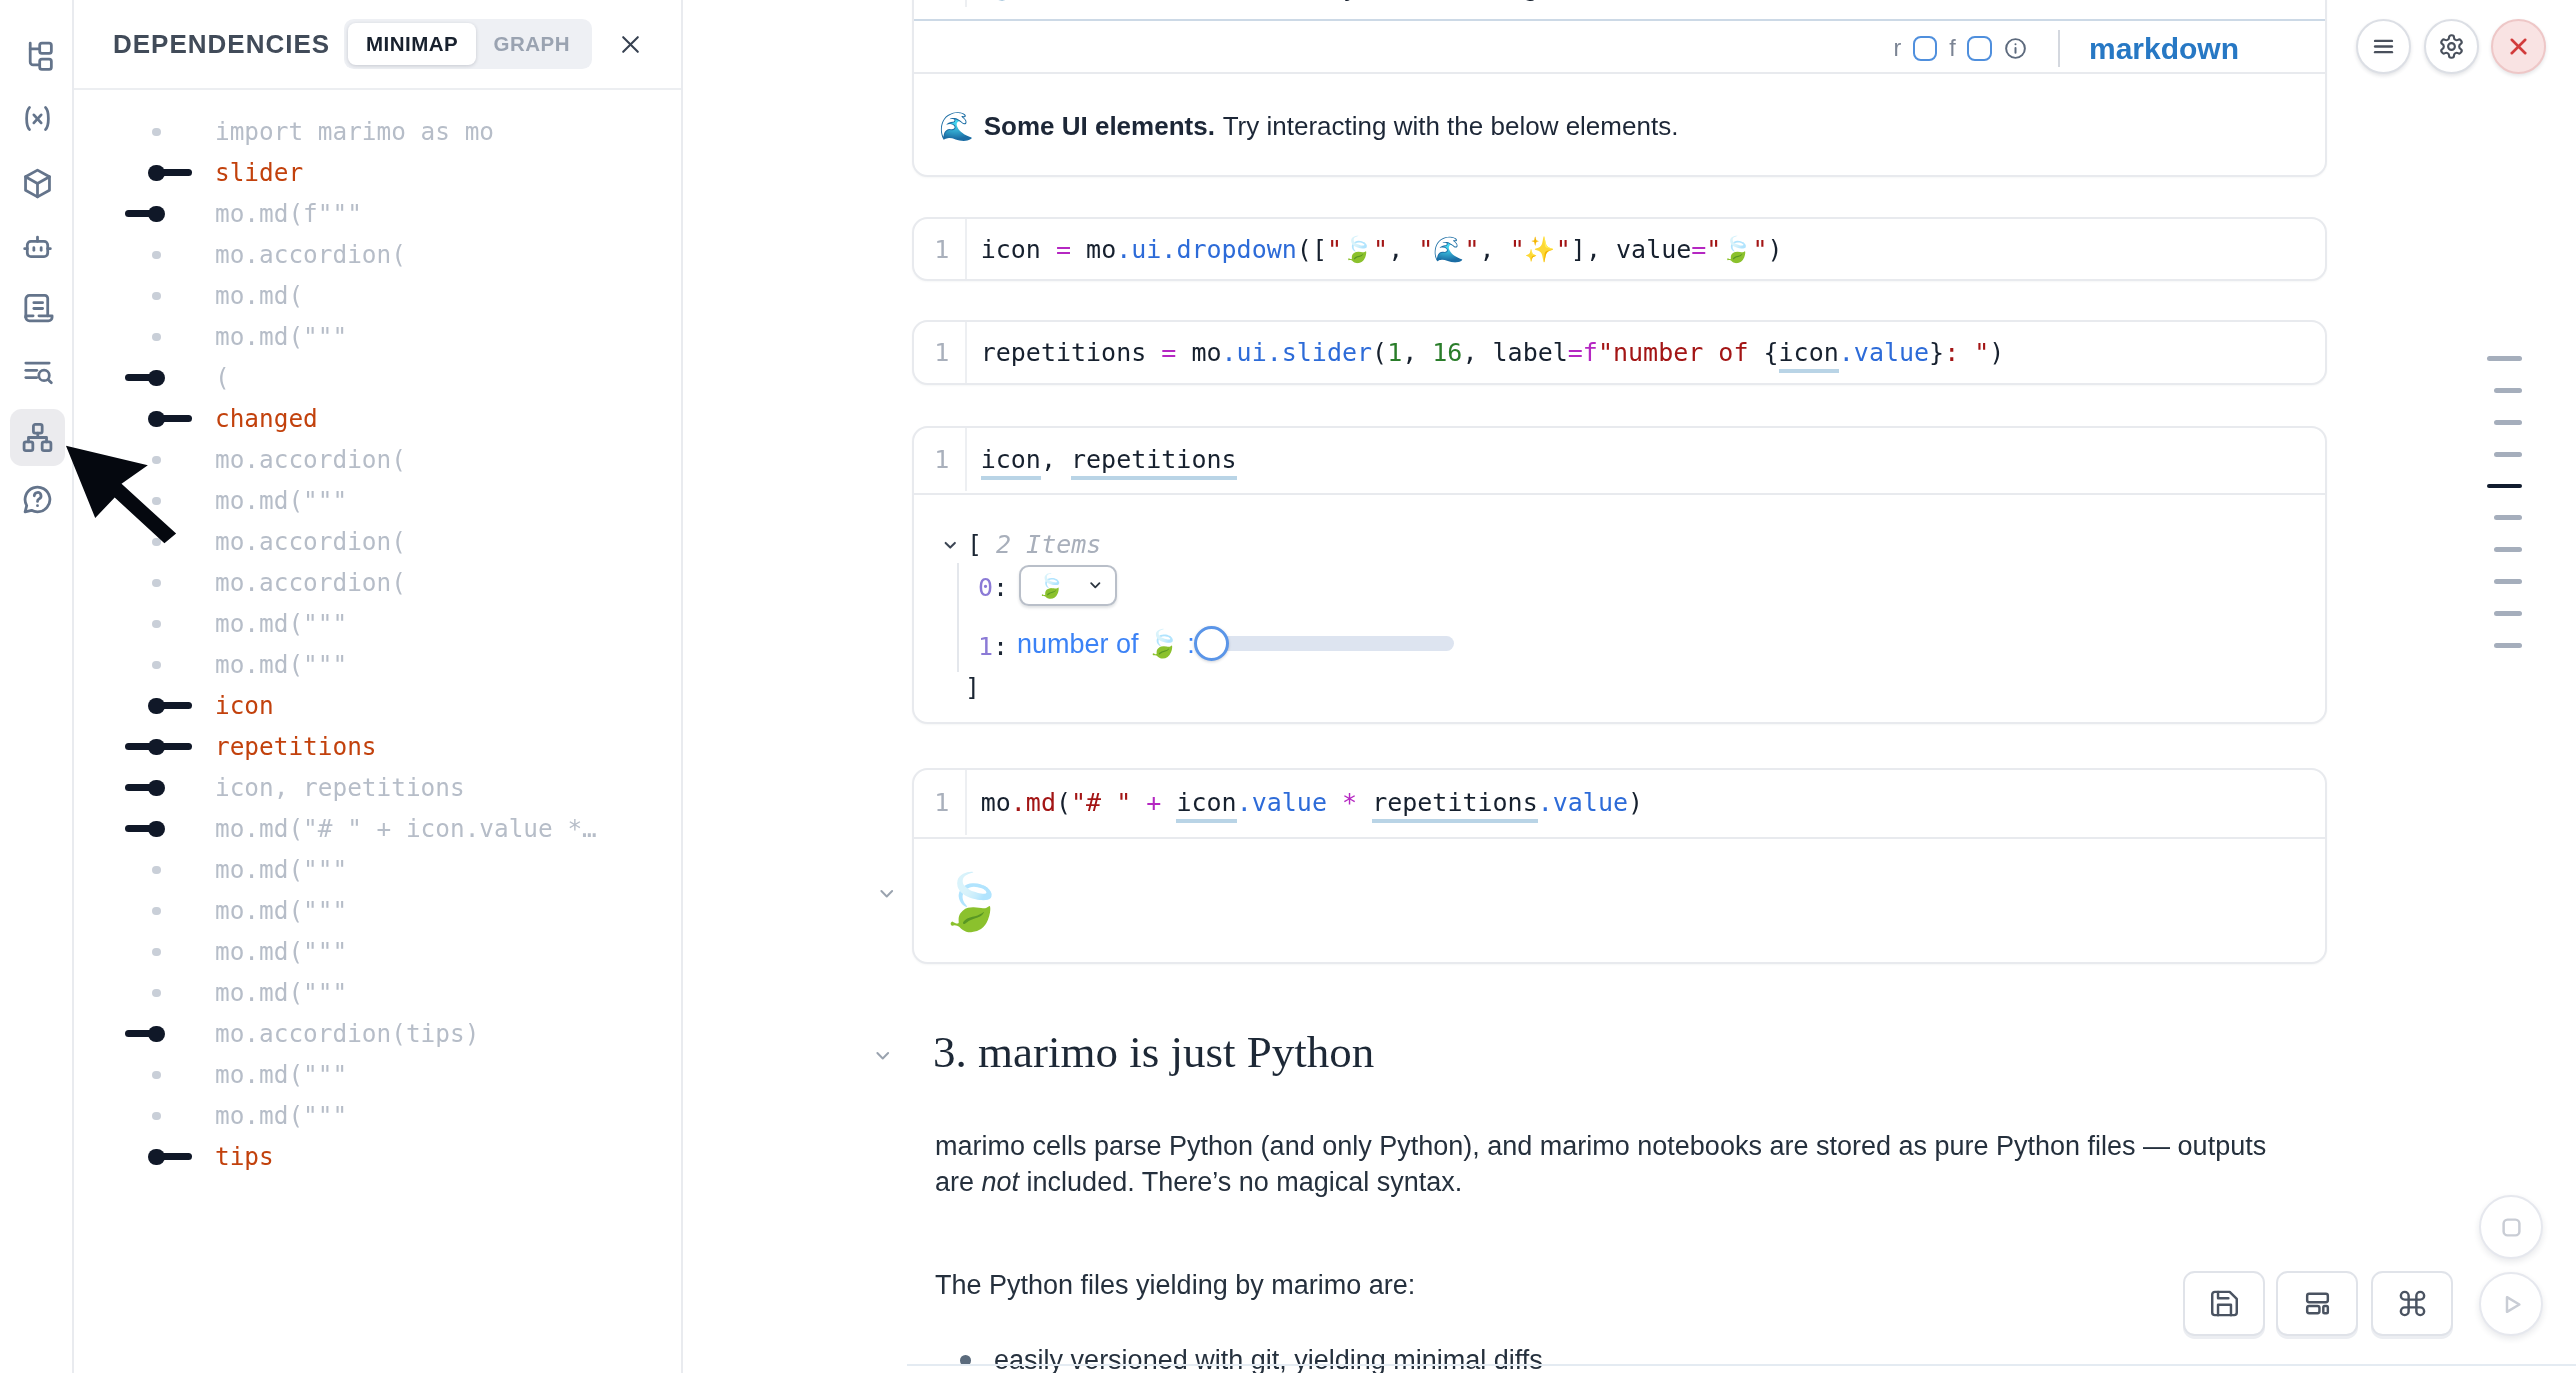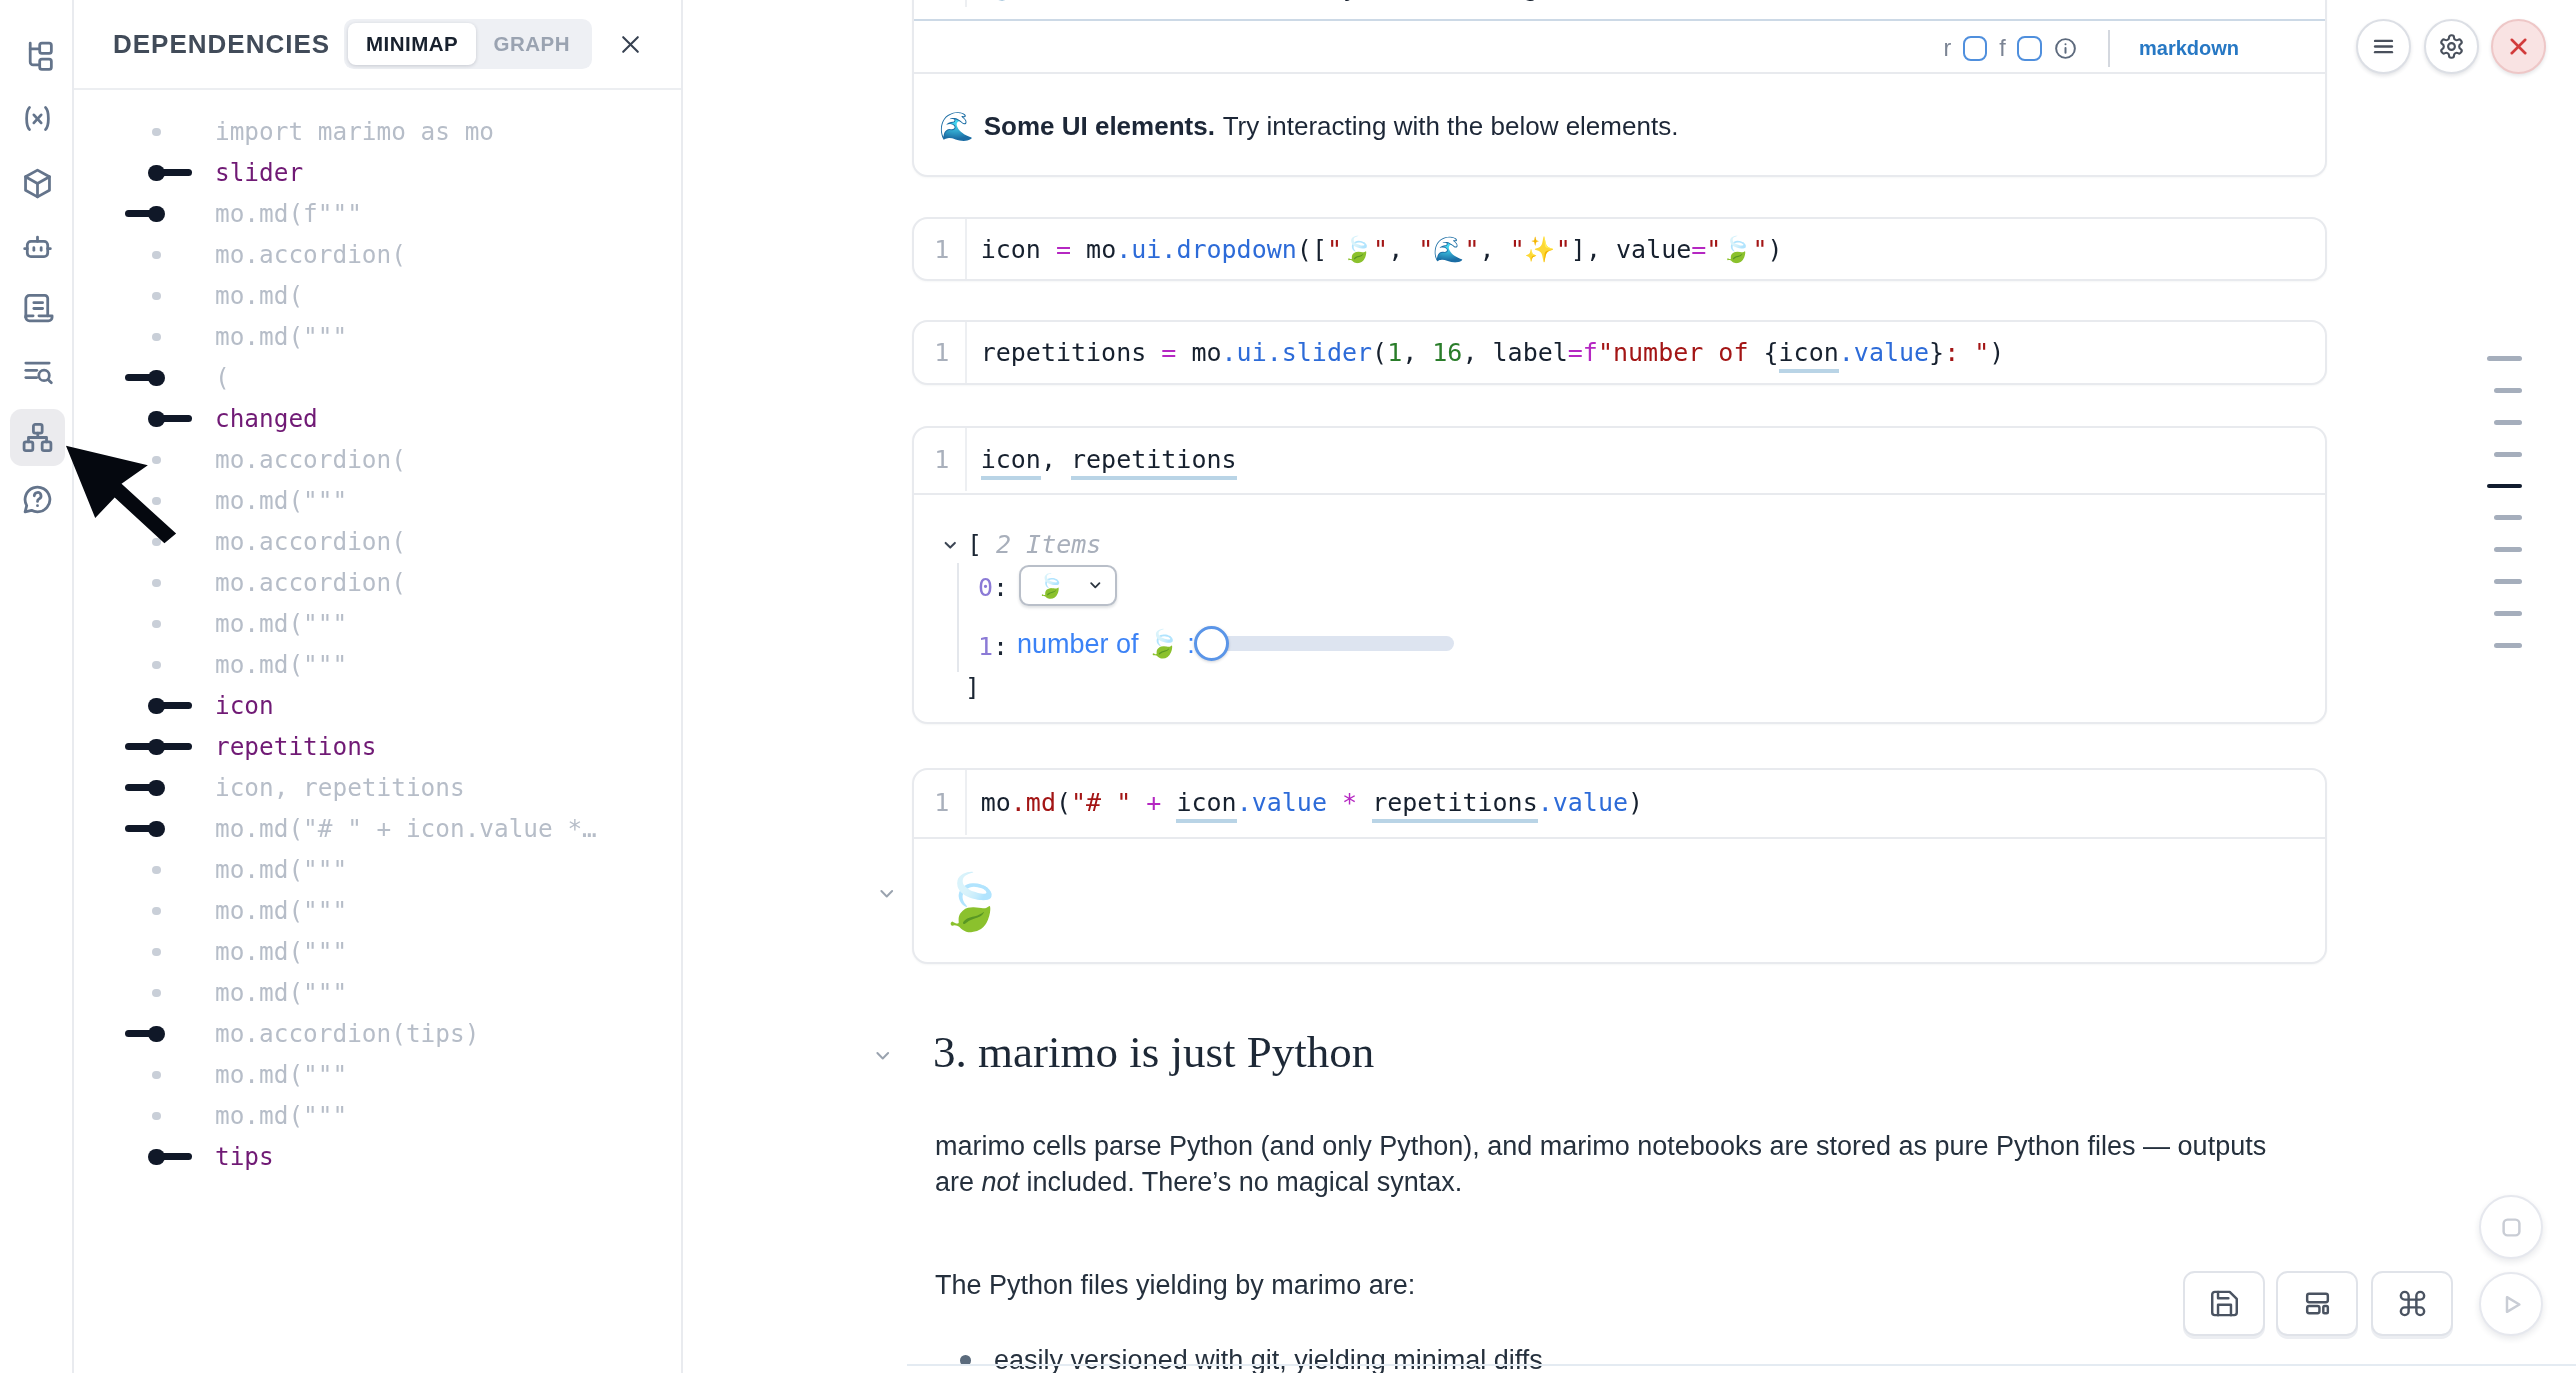--- a/index.html
+++ b/index.html
@@ -18,21 +18,21 @@
   #panel-header { position:absolute; left:0; top:0; width:100%; height:90px; display:flex; align-items:center; padding:0 33px 0 39px; border-bottom:2px solid #eceef1; }
   #panel-title { font-size:26px; font-weight:700; letter-spacing:1px; color:#414b59; flex:0 0 auto; }
   #view-toggle { margin-left:auto; display:flex; align-items:center; background:#eef0f4; border-radius:9.8px; padding:3.9px; }
   .toggle-opt { font-size:20.5px; font-weight:700; letter-spacing:0.5px; padding:8.8px 17.6px; border-radius:7.8px; color:#9aa3b1; cursor:pointer; }
   .toggle-opt.active { background:#fff; color:#18212e; box-shadow:0 1px 3.9px rgba(20,30,50,.18); }
   #panel-close { margin-left:21.5px; width:35px; height:35px; display:flex; align-items:center; justify-content:center; }
   #panel-close svg { width:25px; height:25px; }
 
   #minimap-list { position:absolute; left:0; top:111px; width:100%; }
   .mm-row { position:relative; height:41px; display:flex; align-items:center; padding-left:141px; font-family:"DejaVu Sans Mono", monospace; font-size:24.4px; white-space:nowrap; overflow:hidden; }
-  .mm-label { color:#701a75; }
+  .mm-label { color:#c2410c; }
   .mm-label.dim { color:#b6bdc8; }
   .mm-marker { position:absolute; left:51px; top:0; width:70px; height:100%; }
   .mm-marker .dot-sm { position:absolute; left:27px; top:50%; margin-top:-3.9px; width:8.8px; height:8.8px; border-radius:50%; background:#c9cfd8; }
   .mm-marker .dot-lg { position:absolute; left:23.4px; top:50%; margin-top:-7.8px; width:16.6px; height:16.6px; border-radius:50%; background:#101828; }
   .mm-marker .line-r { position:absolute; left:30px; top:50%; margin-top:-3.4px; width:37px; height:6.8px; border-radius:3.9px; background:#101828; }
   .mm-marker .line-l { position:absolute; left:0; top:50%; margin-top:-3.4px; width:32px; height:6.8px; border-radius:3.9px; background:#101828; }
 
   
   .cell { position:absolute; left:912px; width:1415px; background:#fff; border:2px solid #e8eaee; border-radius:15.6px; box-shadow:0 1px 2px rgba(30,40,60,.04); }
   .code-row { display:flex; align-items:center; height:100%; }
@@ -47,21 +47,21 @@
   .cell-divider { position:absolute; left:0; width:100%; height:2px; background:#e8eaee; }
 
   
   #cell-1 { top:-137px; height:314px; }
   #cell1-coderow { position:absolute; left:0; top:103px; width:100%; height:39px; }
   #cell1-blueline { position:absolute; left:0; top:154px; width:100%; height:2px; background:#ccd9e6; }
   #cell1-toolbar { position:absolute; right:86px; top:160px; height:47px; display:flex; align-items:center; gap:11.7px; }
   .tb-flag { font-size:23.4px; color:#7b8494; }
   .tb-checkbox { width:24.4px; height:24.4px; border:2.9px solid #4f8fdd; border-radius:7.8px; background:#fff; }
   .tb-divider { width:2px; height:37px; background:#d4d8df; margin:0 17.6px; }
-  #md-lang-label { font-size:20px; font-weight:700; color:#2778c4; }
+  #md-lang-label { font-size:30px; font-weight:700; color:#2778c4; }
   #cell1-output { position:absolute; left:0; top:209px; width:100%; height:105px; display:flex; align-items:center; padding-left:25px; font-size:26px; color:#1d2737; }
   #cell1-output .emoji { font-size:28px; margin-right:9.8px; }
   #cell1-output b { font-weight:700; margin-right:7.8px; }
 
   
   #cell-2 { top:217px; height:64px; }
   #cell-3 { top:320px; height:65px; }
   #cell-4 { top:426px; height:298px; }
   #cell-5 { top:768px; height:196px; }
   #cell4-coderow { position:absolute; left:0; top:0; width:100%; height:63px; }

